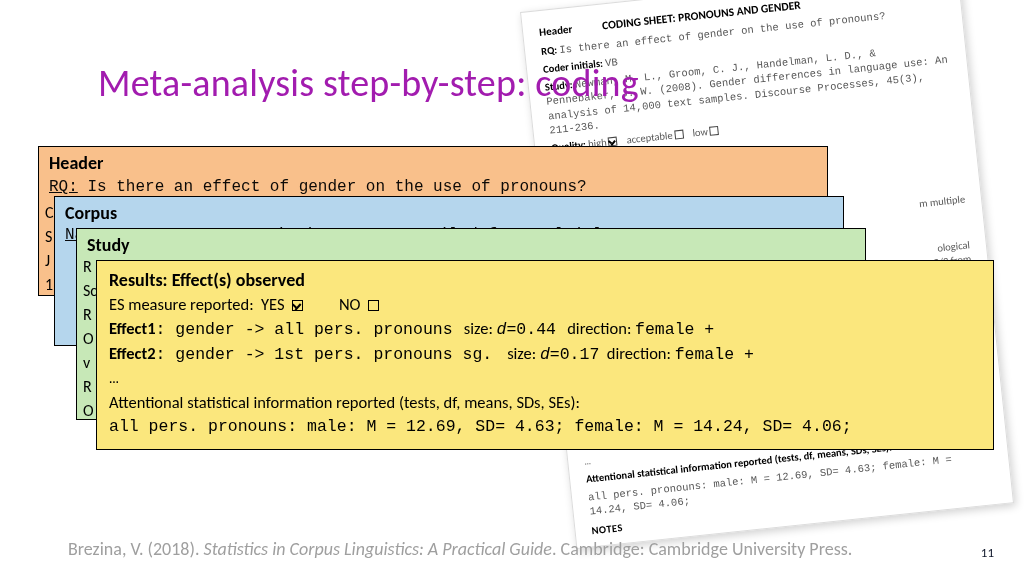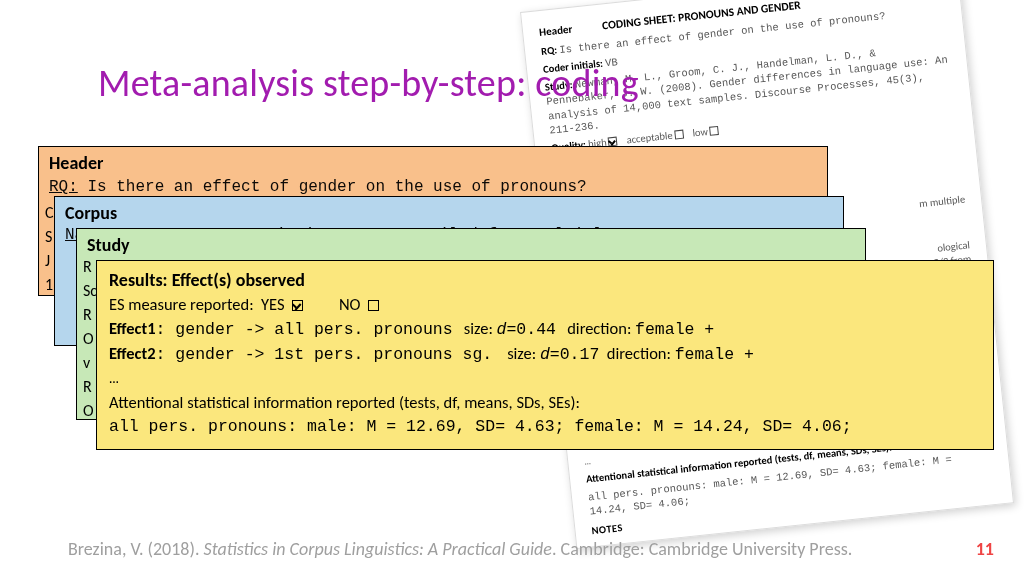--- a/index.html
+++ b/index.html
@@ -29,23 +29,22 @@
     position: absolute;
     left: 36px; bottom: 16px;
     font-size: 18px;
     color: #9f9f9f;
     margin-left: 32px;
   }
   .footer-cite .it { font-style: italic; }
   .page-num {
     position: absolute;
     right: 30px; bottom: 16px;
-    font-size: 18px;
-    color: #ef4444;
-    font-weight: bold;
+    font-size: 13px;
+    color: #0f172a;
   }
 
   
   .sheet {
     position: absolute;
     left: 520px; top: 12px;
     width: 440px;
     height: 540px;
     background: #fff;
     border: 1px solid #dcdcdc;

